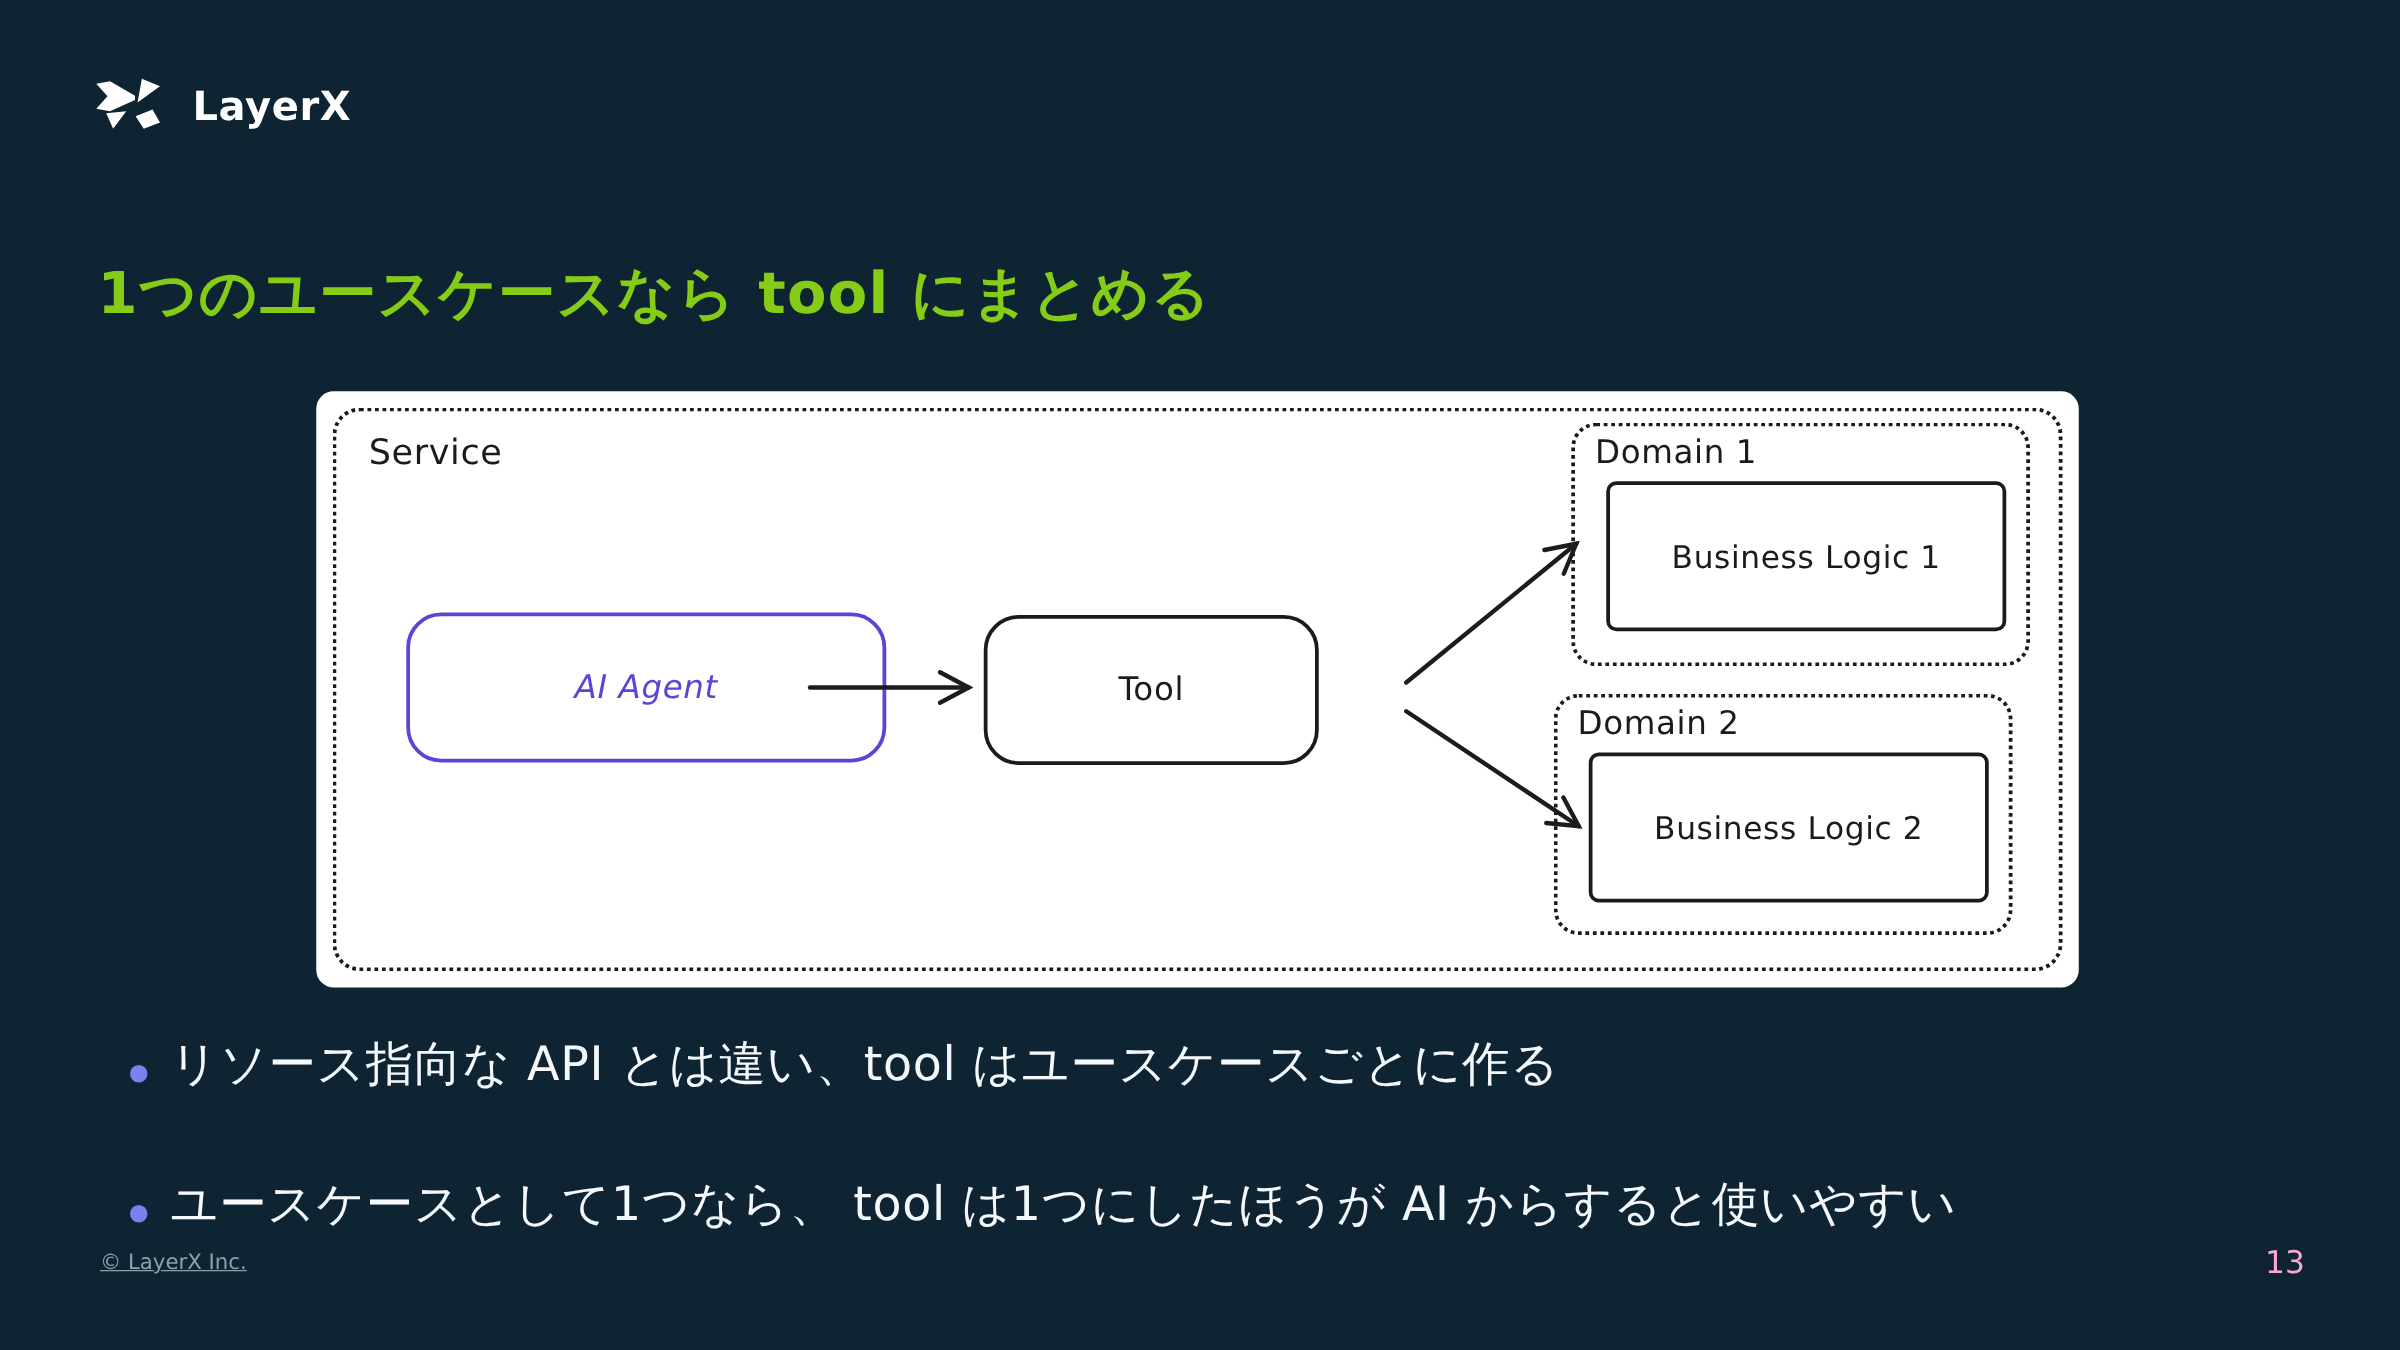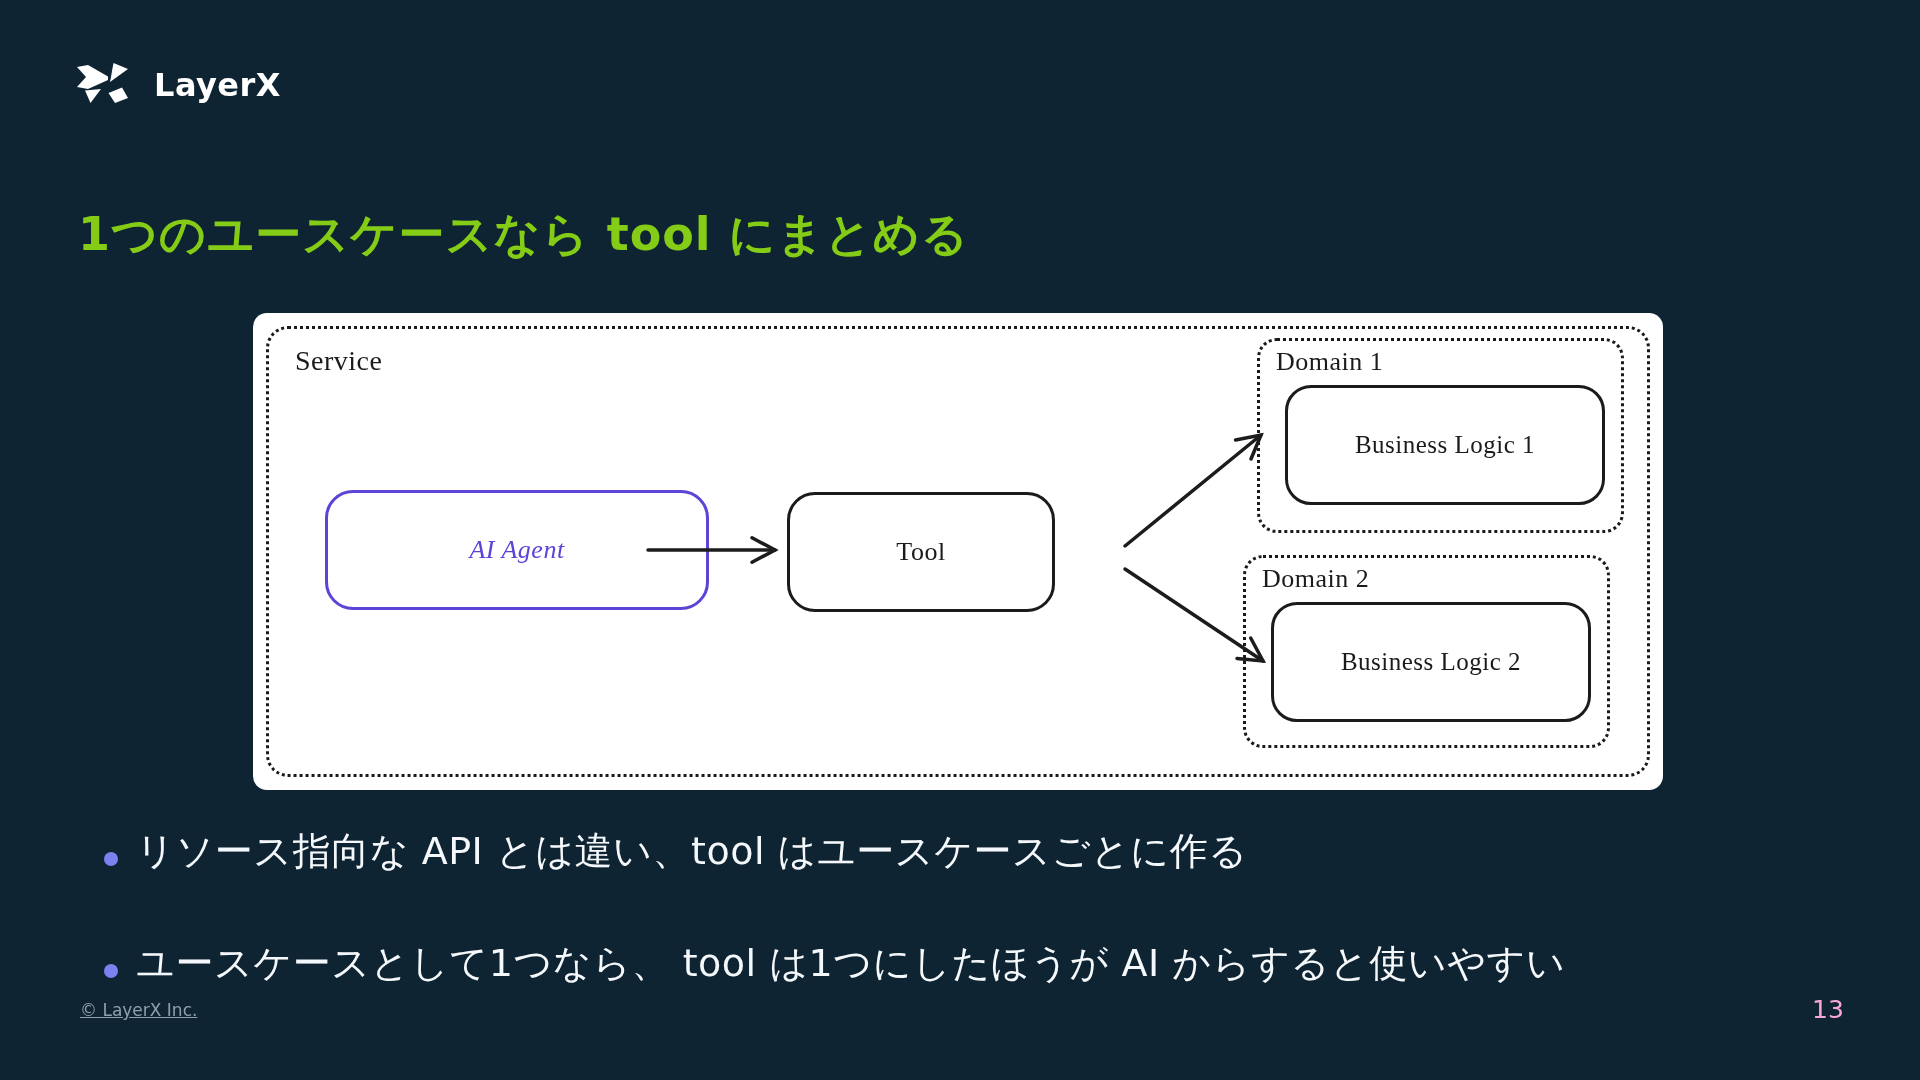--- a/index.html
+++ b/index.html
@@ -21,21 +21,20 @@
     position:absolute; left:78px; top:204px;
     color:#84cc16; font-size:46px; font-weight:700; letter-spacing:1px;
     white-space:nowrap;
   }
 
   
   .panel {
     position:absolute; left:253px; top:313px; width:1410px; height:477px;
     background:#ffffff; border-radius:14px;
     color:#1b1b1b;
-    font-family:Liberation Serif, serif;
   }
   .service-box {
     position:absolute; left:13px; top:13px; right:13px; bottom:13px;
     border:3px dotted #1a1a1a; border-radius:22px;
   }
   .service-label {
     position:absolute; left:26px; top:16px;
     font-size:28px; color:#1b1b1b; letter-spacing:0.5px;
   }
   .node {
@@ -55,21 +54,21 @@
     border:3px dotted #1a1a1a; border-radius:20px;
   }
   .domain-1 { left:1004px; top:25px;  height:195px; }
   .domain-2 { left:990px; top:242px; height:193px; }
   .domain-label {
     position:absolute; left:16px; top:6px;
     font-size:26px; color:#1b1b1b; letter-spacing:0.5px;
   }
   .bl-box {
     position:absolute; left:25px; top:44px; width:320px; height:120px;
-    border:3px solid #1b1b1b; border-radius:26px; color:#1b1b1b;
+    border:3px solid #1b1b1b; border-radius:8px; color:#1b1b1b;
     display:flex; align-items:center; justify-content:center;
     font-size:25px; letter-spacing:0.5px;
   }
   .arrows { position:absolute; left:0; top:0; pointer-events:none; }
 
   
   .bullets { position:absolute; left:90px; top:826px; width:1750px; }
   .bullet { display:flex; align-items:center; }
   .bullet + .bullet { margin-top:62px; }
   .bullet .dot {

